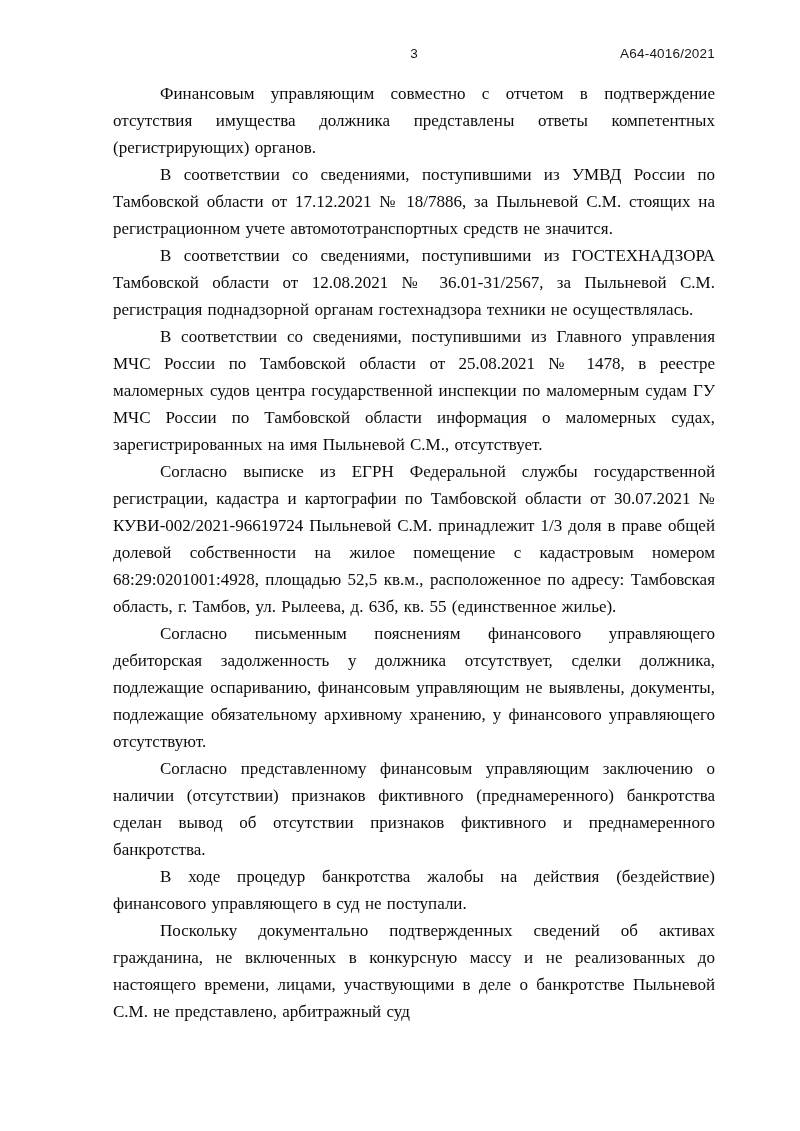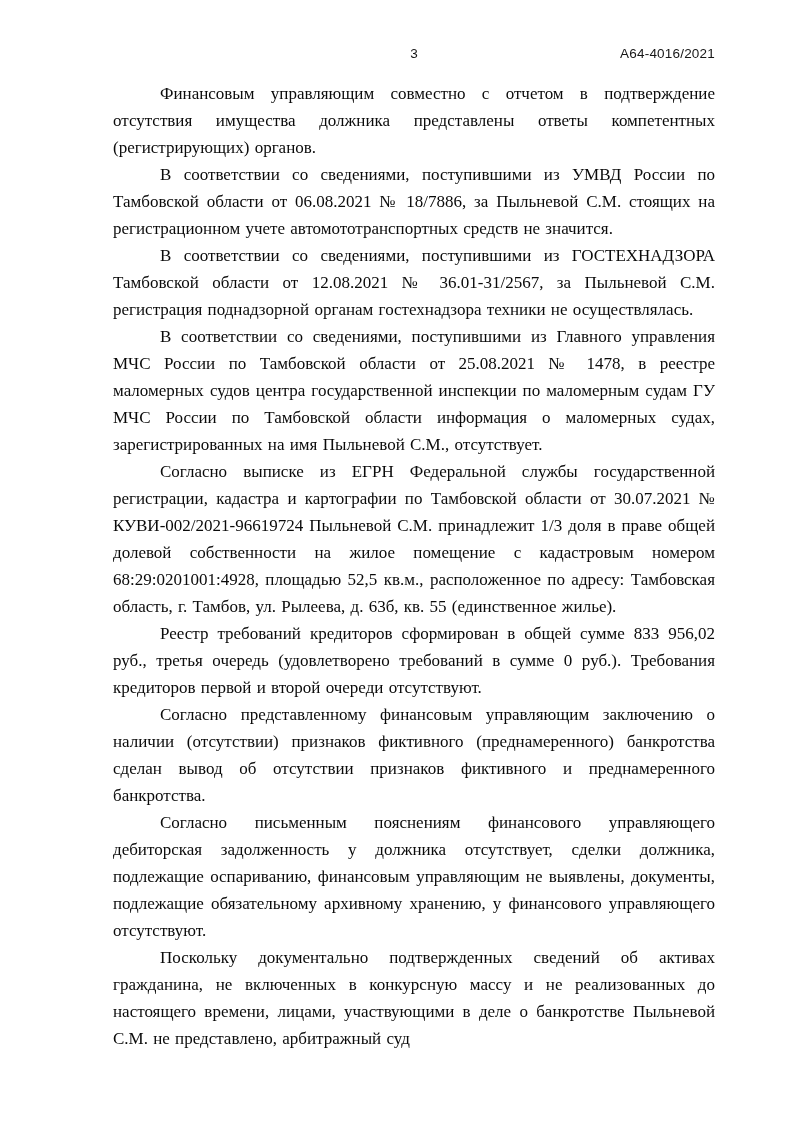--- a/index.html
+++ b/index.html
@@ -69,23 +69,23 @@
 
 <div class="page">
 
   <div class="page-header">
     <span class="page-number">3</span>
     <span class="case-number">А64-4016/2021</span>
   </div>
 
   <div class="content">
     <p class="para">Финансовым управляющим совместно с отчетом в подтверждение отсутствия имущества должника представлены ответы компетентных (регистрирующих) органов.</p>
-    <p class="para">В соответствии со сведениями, поступившими из УМВД России по Тамбовской области от 06.08.2021 № 18/7886, за Пыльневой С.М. стоящих на регистрационном учете автомототранспортных средств не значится.</p>
+    <p class="para">В соответствии со сведениями, поступившими из УМВД России по Тамбовской области от 17.12.2021 № 18/7886, за Пыльневой С.М. стоящих на регистрационном учете автомототранспортных средств не значится.</p>
     <p class="para">В соответствии со сведениями, поступившими из ГОСТЕХНАДЗОРА Тамбовской области от 12.08.2021 № 36.01-31/2567, за Пыльневой С.М. регистрация поднадзорной органам гостехнадзора техники не осуществлялась.</p>
     <p class="para">В соответствии со сведениями, поступившими из Главного управления МЧС России по Тамбовской области от 25.08.2021 № 1478, в реестре маломерных судов центра государственной инспекции по маломерным судам ГУ МЧС России по Тамбовской области информация о маломерных судах, зарегистрированных на имя Пыльневой С.М., отсутствует.</p>
     <p class="para">Согласно выписке из ЕГРН Федеральной службы государственной регистрации, кадастра и картографии по Тамбовской области от 30.07.2021 № КУВИ-002/2021-96619724 Пыльневой С.М. принадлежит 1/3 доля в праве общей долевой собственности на жилое помещение с кадастровым номером 68:29:0201001:4928, площадью 52,5 кв.м., расположенное по адресу: Тамбовская область, г. Тамбов, ул. Рылеева, д. 63б, кв. 55 (единственное жилье).</p>
-    <p class="para">Реестр требований кредиторов сформирован в общей сумме 833 956,02 руб., третья очередь (удовлетворено требований в сумме 0 руб.). Требования кредиторов первой и второй очереди отсутствуют.</p>
+    <p class="para">Согласно письменным пояснениям финансового управляющего дебиторская задолженность у должника отсутствует, сделки должника, подлежащие оспариванию, финансовым управляющим не выявлены, документы, подлежащие обязательному архивному хранению, у финансового управляющего отсутствуют.</p>
     <p class="para">Согласно представленному финансовым управляющим заключению о наличии (отсутствии) признаков фиктивного (преднамеренного) банкротства сделан вывод об отсутствии признаков фиктивного и преднамеренного банкротства.</p>
-    <p class="para">Согласно письменным пояснениям финансового управляющего дебиторская задолженность у должника отсутствует, сделки должника, подлежащие оспариванию, финансовым управляющим не выявлены, документы, подлежащие обязательному архивному хранению, у финансового управляющего отсутствуют.</p>
+    <p class="para">В ходе процедур банкротства жалобы на действия (бездействие) финансового управляющего в суд не поступали.</p>
     <p class="para">Поскольку документально подтвержденных сведений об активах гражданина, не включенных в конкурсную массу и не реализованных до настоящего времени, лицами, участвующими в деле о банкротстве Пыльневой С.М. не представлено, арбитражный суд</p>
   </div>
 
 </div>
 
 </body></html>

